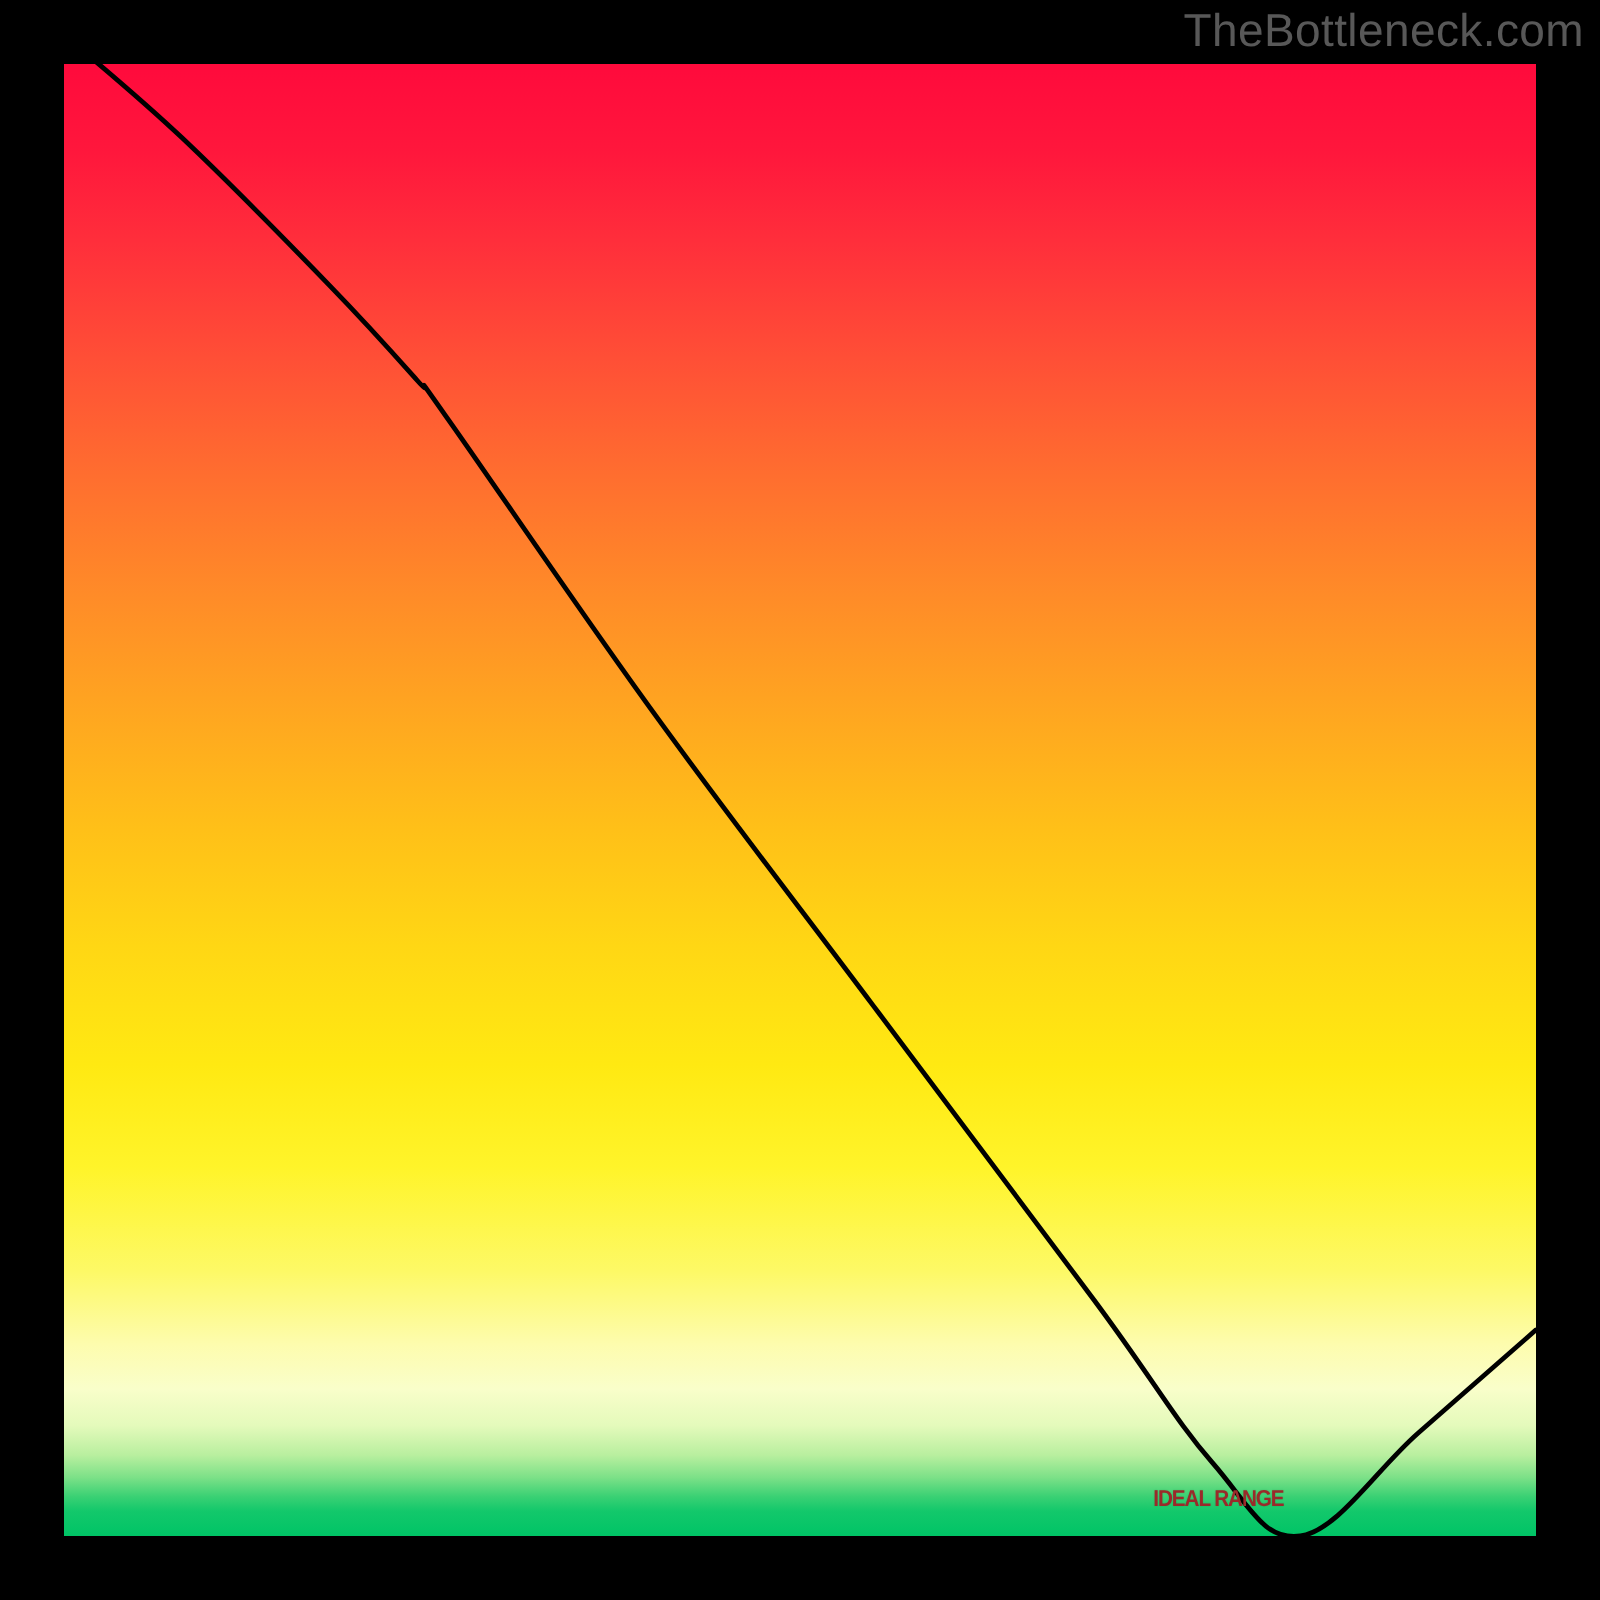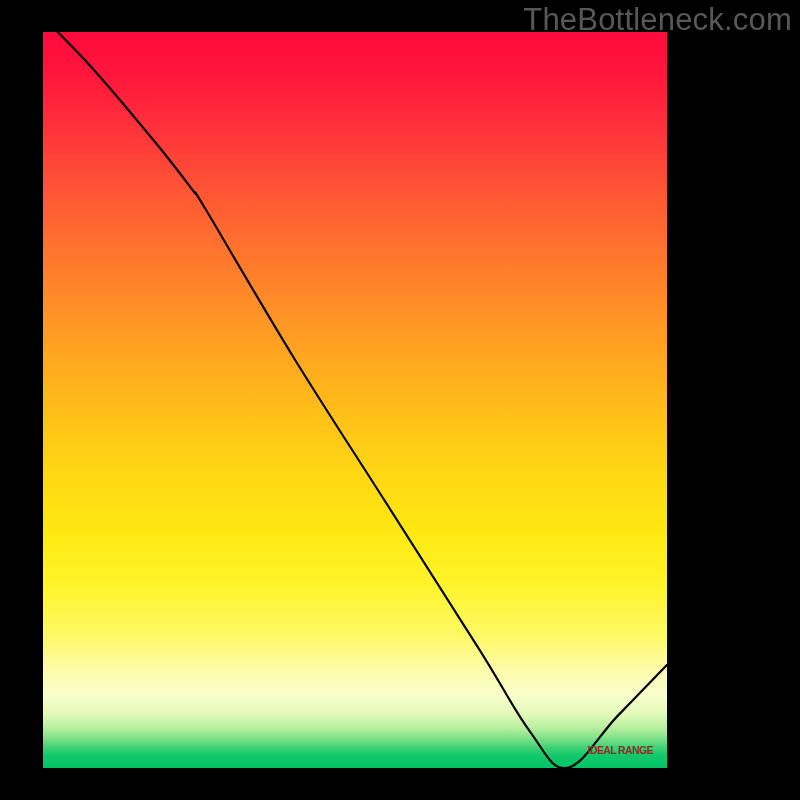--- a/index.html
+++ b/index.html
@@ -14,30 +14,30 @@
   .stage {
     position: relative;
     width: 800px;
     height: 800px;
   }
   .attribution {
     position: absolute;
     top: 2px;
     right: 8px;
     color: #585858;
-    font-size: 31px;
+    font-size: 23px;
     font-weight: 400;
     letter-spacing: 0.2px;
     user-select: none;
   }
   .plot-area {
     position: absolute;
-    left: 43px;
+    left: 32px;
     top: 32px;
-    width: 624px;
+    width: 736px;
     height: 736px;
     overflow: hidden;
   }
   .gradient-bg {
     position: absolute;
     inset: 0;
     
     background: linear-gradient(
       to bottom,
       #ff0a3c 0%,

